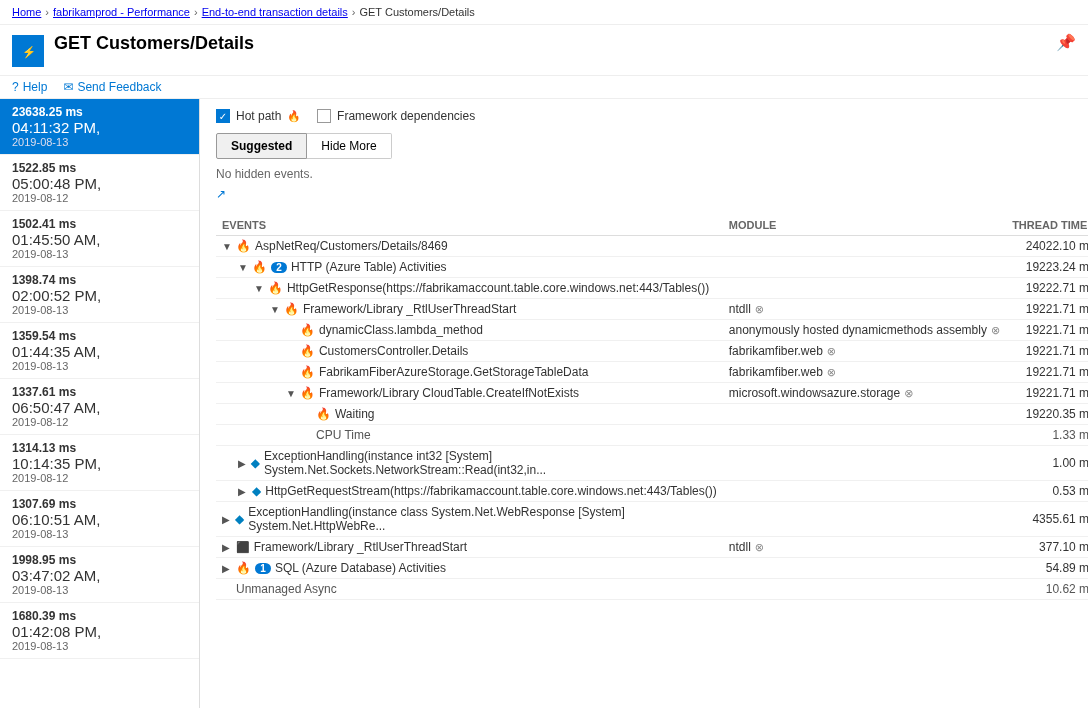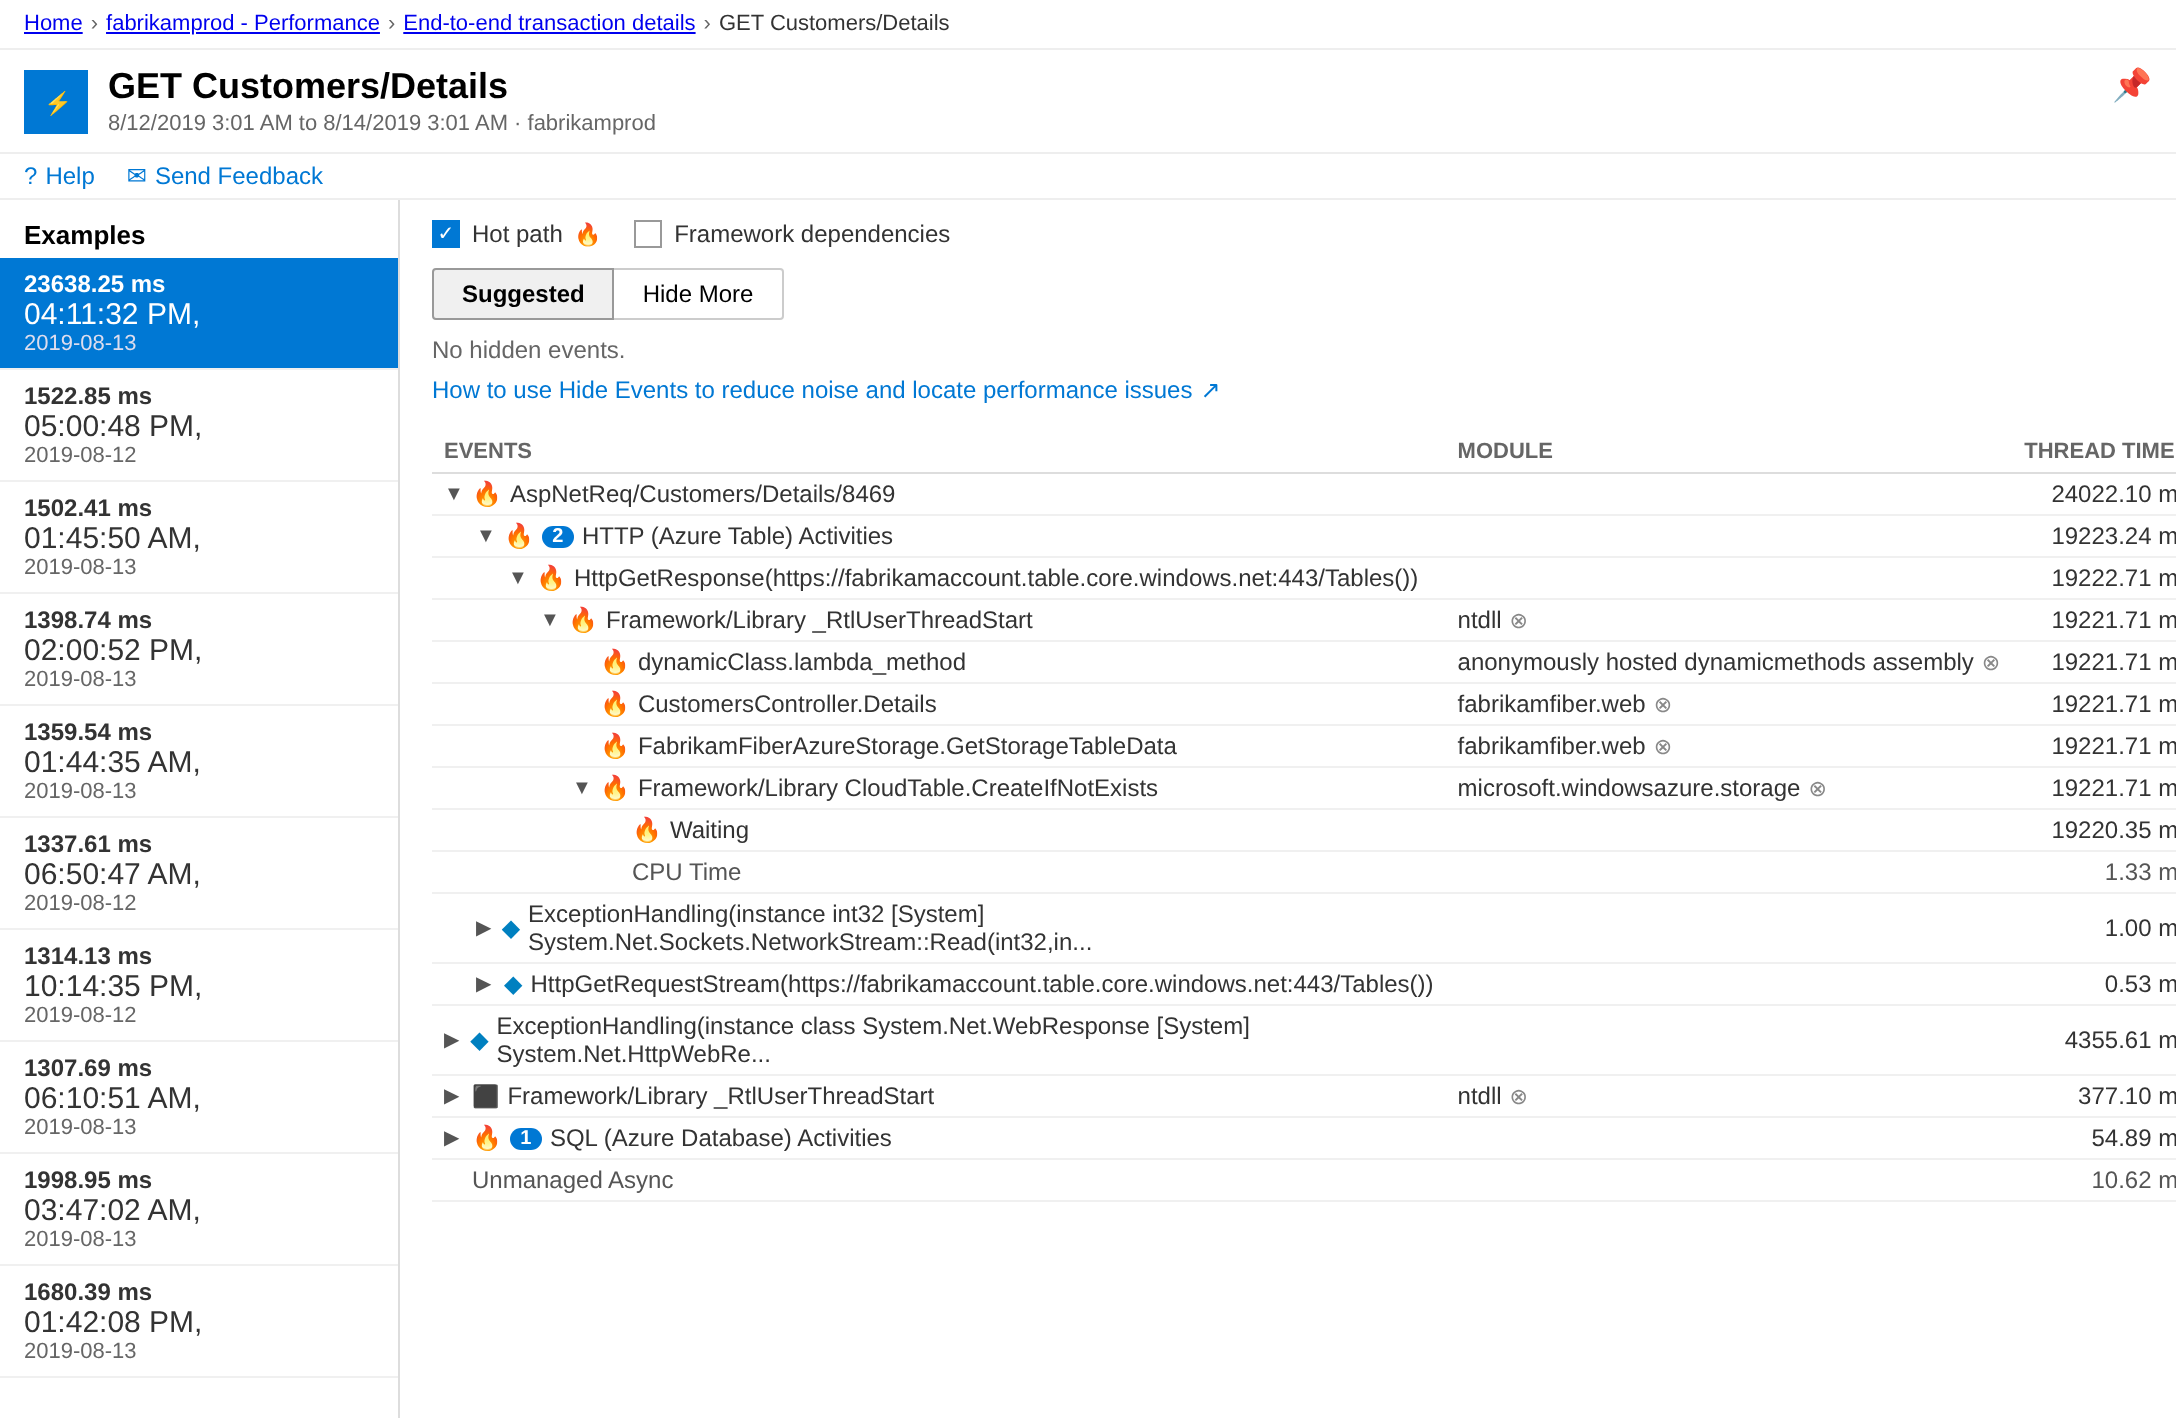--- a/index.html
+++ b/index.html
@@ -91,41 +91,39 @@
 <div class="header">
   <div class="header-left">
     <div class="header-icon">
       <svg width="18" height="18" viewBox="0 0 16 16" fill="white">
           <rect x="1" y="1" width="14" height="14" rx="1" fill="#0078d4"></rect>
           <text x="3" y="12" font-size="10" fill="white">⚡</text>
         </svg>
     </div>
     <div>
       <div class="header-title">GET Customers/Details</div>
-      <div class="header-subtitle">8/12/2019 3:01 AM to 8/14/2019 3:01 AM · fabrikamprod</div>
     </div>
   </div>
   <div style="cursor:pointer; color:#666; font-size:16px;">📌</div>
 </div>
 
 <div class="toolbar">
   <button class="toolbar-btn">
     <span>?</span>
     <span>Help</span>
   </button>
   <button class="toolbar-btn">
     <span>✉</span>
     <span>Send Feedback</span>
   </button>
 </div>
 
 <div class="main">
 
   <div class="sidebar">
-    <div class="sidebar-title">Examples</div>
     <div id="sidebar-items">
         <div class="sidebar-item active">
     <span class="item-ms">23638.25 ms</span>
     <span class="item-time">04:11:32 PM,</span>
     <span class="item-date">2019-08-13</span>
   </div>
         <div class="sidebar-item">
     <span class="item-ms">1522.85 ms</span>
     <span class="item-time">05:00:48 PM,</span>
     <span class="item-date">2019-08-12</span>
@@ -187,21 +185,20 @@
       </label>
     </div>
 
     <div>
       <div class="btn-group">
         <button class="active">Suggested</button>
         <button>Hide More</button>
       </div>
       <div class="no-events">No hidden events.</div>
       <a href="#" class="link-external">
-        <span>How to use Hide Events to reduce noise and locate performance issues</span>
         <span>↗</span>
       </a>
     </div>
 
     <table class="events-table">
       <thead>
         <tr>
           <th style="width:55%;">EVENTS</th>
           <th style="width:20%;">MODULE</th>
           <th class="sortable" style="width:12%; text-align:right;">THREAD TIME</th>

